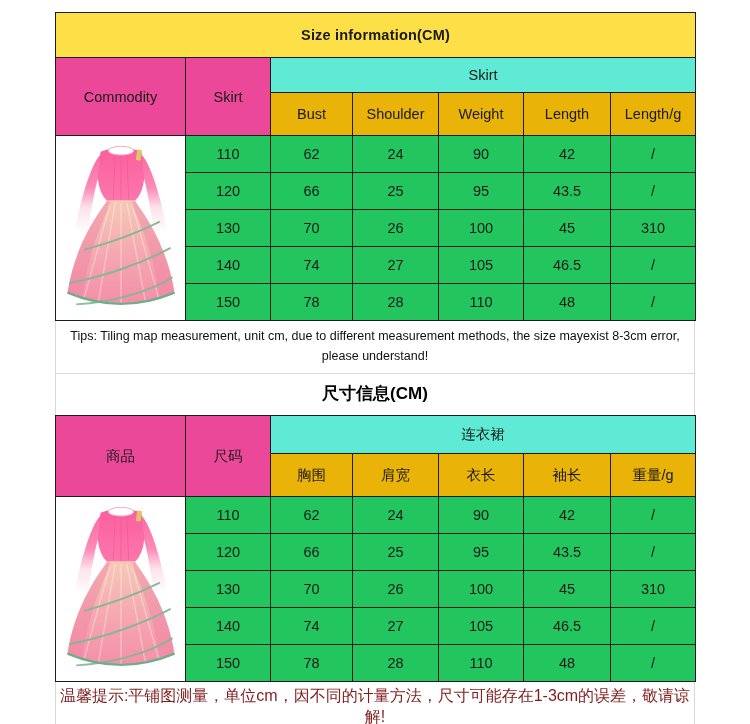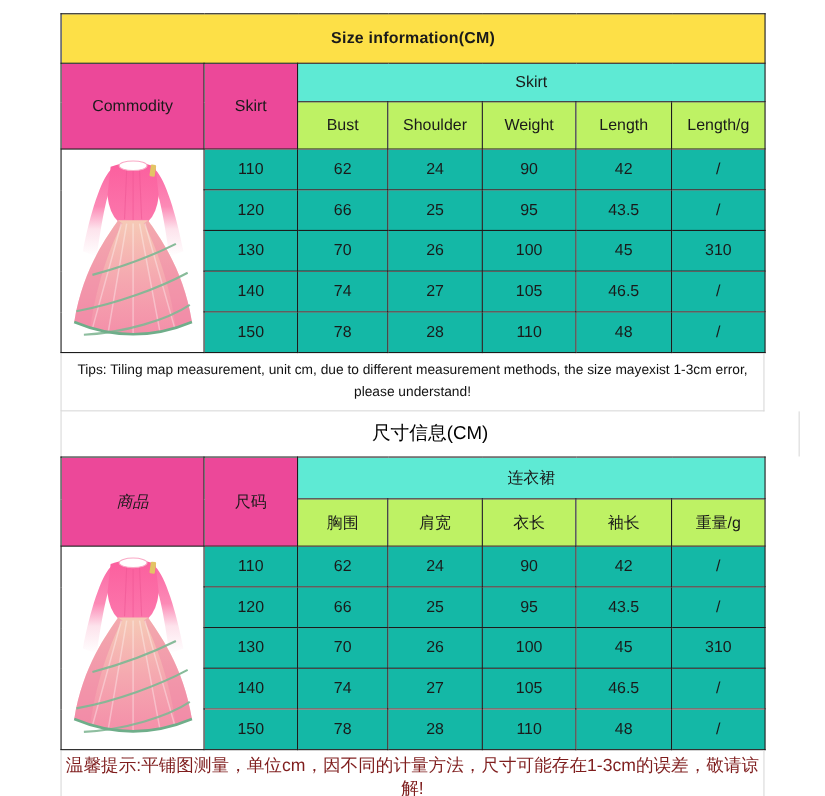--- a/index.html
+++ b/index.html
@@ -7,28 +7,28 @@
     width:750px;height:724px;background:#ffffff;position:relative;
     font-family:"Liberation Sans","DejaVu Sans",sans-serif;color:#1a1a1a;
     -webkit-font-smoothing:antialiased;
   }
   .sheet{position:absolute;left:55px;top:12px;width:640px;}
   table.grid{border-collapse:collapse;width:640px;table-layout:fixed;}
   table.grid td{border:1px solid #1c1c1c;text-align:center;vertical-align:middle;
     font-size:14.5px;padding:0;overflow:hidden;}
   td.title-cell{height:44px;font-size:18px;font-weight:bold;background:#fde047;letter-spacing:.2px;}
   td.group-cell{height:34px;background:#5eead4;font-size:15px;}
-  td.head-cell{height:42px;background:#bef264;font-size:14px;}
+  td.head-cell{height:42px;background:#eab308;font-size:14px;}
   td.side-head{background:#ec4899;font-size:15px;}
-  td.data-cell{height:36px;background:#14b8a6;}
+  td.data-cell{height:36px;background:#22c55e;}
   td.img-cell{background:#ffffff;padding:2px 0 0 0;}
   .tips-box{width:618px;border:1px solid #d9d9d9;border-top:none;
     font-size:12.5px;line-height:1.6;text-align:center;padding:5px 10px 7px;color:#111;}
   .title2-box{width:638px;border-left:1px solid #d9d9d9;border-right:1px solid #d9d9d9;
-    text-align:center;font-size:17px;font-weight:normal;padding:8px 16px 10px;color:#000;}
+    text-align:center;font-size:17px;font-weight:bold;padding:8px 0 10px;color:#000;}
   .note-box{width:638px;border:1px solid #d9d9d9;border-top:none;
     font-size:16px;text-align:center;padding:4px 0 5px;color:#7f1d1d;}
   .dress-wrap{display:flex;justify-content:center;align-items:center;}
 </style>
 </head>
 <body>
 
 <div class="sheet">
 
   <table class="grid">
@@ -139,37 +139,37 @@
           <td class="data-cell">150</td>
           <td class="data-cell">78</td>
           <td class="data-cell">28</td>
           <td class="data-cell">110</td>
           <td class="data-cell">48</td>
           <td class="data-cell">/</td>
         </tr>
       </tbody>
   </table>
 
-  <div class="tips-box">Tips: Tiling map measurement, unit cm, due to different measurement methods, the size mayexist 1-3cm error, please understand!</div>
+  <div class="tips-box">Tips: Tiling map measurement, unit cm, due to different measurement methods, the size mayexist 8-3cm error, please understand!</div>
 
   <div class="title2-box">尺寸信息(CM)</div>
 
   <table class="grid">
     <colgroup>
         <col style="width:130px">
         <col style="width:85px">
         <col style="width:82px">
         <col style="width:86px">
         <col style="width:85px">
         <col style="width:87px">
         <col style="width:85px">
       </colgroup>
     <tbody>
         <tr>
-      <td class="side-head" rowspan="2" style="height:80px;font-style:italic;">商品</td>
+      <td class="side-head" rowspan="2" style="height:80px;">商品</td>
       <td class="side-head" rowspan="2">尺码</td>
       <td class="group-cell" colspan="5" style="height:37px">连衣裙</td>
     </tr>
     <tr>
       <td class="head-cell">胸围</td>
       <td class="head-cell">肩宽</td>
       <td class="head-cell">衣长</td>
       <td class="head-cell">袖长</td>
       <td class="head-cell">重量/g</td>
     </tr>

